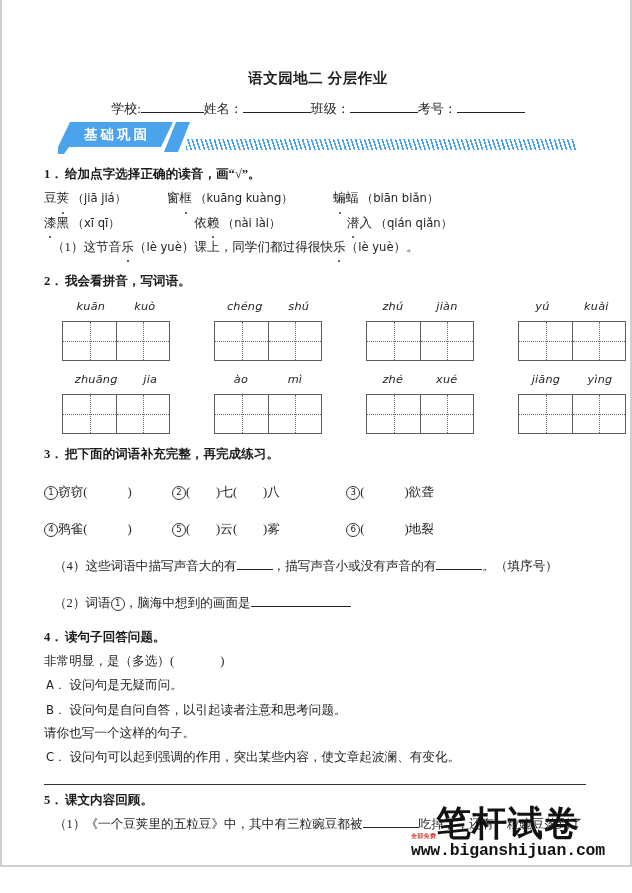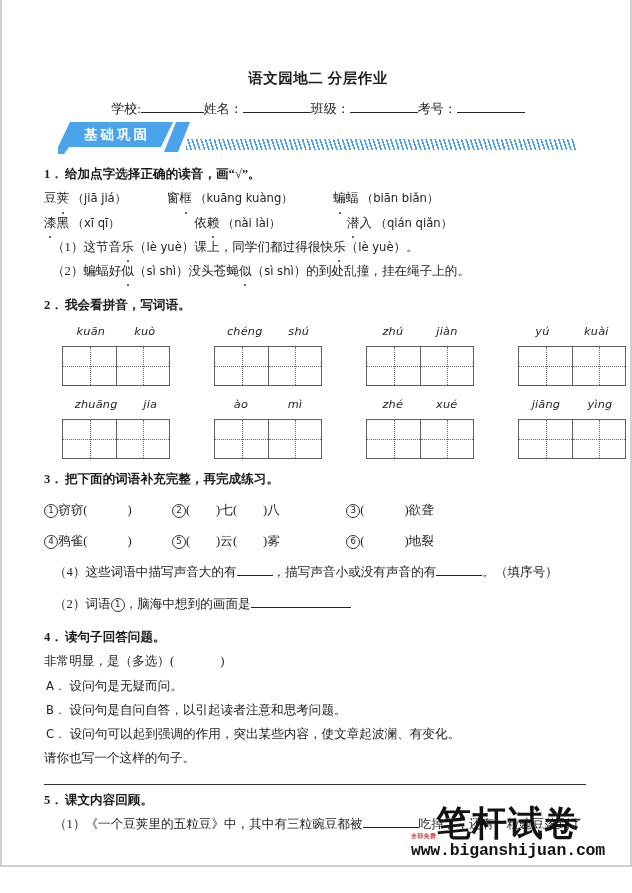--- a/index.html
+++ b/index.html
@@ -200,21 +200,21 @@
   }
   .cell::after {
     content: "";
     position: absolute;
     top: 50%; left: 0; right: 0;
     height: 0;
     border-top: 1.3px dotted #6a6a6a;
   }
 
   
-  .q3-row { margin-top: 8px; white-space: nowrap; }
+  .q3-row { margin-top: 14px; white-space: nowrap; }
   .circ {
     display: inline-block;
     width: 12px; height: 12px;
     line-height: 11px;
     border: 1px solid #333;
     border-radius: 50%;
     text-align: center;
     font-size: 8.6px;
     font-family: "DejaVu Sans", sans-serif;
     vertical-align: 1px;
@@ -322,21 +322,20 @@
 
       <div class="row q1-row">
         <span class="item"><span class="dotted">漆</span>黑 <span class="py">（xī  qī）</span></span>
         <span class="gap-lg"></span><span class="gap-lg"></span>
         <span class="item">依<span class="dotted">赖</span> <span class="py">（nài  lài）</span></span>
         <span class="gap-lg"></span><span class="paren-gap-sm"></span>
         <span class="item"><span class="dotted">潜</span>入 <span class="py">（qián  qiǎn）</span></span>
       </div>
 
       <div class="row q1-sub">（1）这节音<span class="dotted">乐</span>（<span class="py">lè  yuè</span>）课上，同学们都过得很快<span class="dotted">乐</span>（<span class="py">lè  yuè</span>）。</div>
-      <div class="row q1-sub">（2）蝙蝠好<span class="dotted">似</span>（<span class="py">sì  shì</span>）没头苍蝇<span class="dotted">似</span>（<span class="py">sì  shì</span>）的到处乱撞，挂在绳子上的。</div>
     </div>
 
     <div class="q">
       <div class="q-head">
         <span class="num">2．</span><span>我会看拼音，写词语。</span>
       </div>
 
       <div class="grid-block">
         <div class="grid-line">
           <div class="grid-group" style="margin-left:18px;">
@@ -466,24 +465,24 @@
       <div class="row">
         <span>非常明显，是（多选）(</span><span class="blank-paren-sm"></span><span>)</span>
       </div>
 
       <div class="row opt">
         <span class="lbl">A．</span><span>设问句是无疑而问。</span>
       </div>
       <div class="row opt">
         <span class="lbl">B．</span><span>设问句是自问自答，以引起读者注意和思考问题。</span>
       </div>
+      <div class="row">请你也写一个这样的句子。</div>
       <div class="row opt">
         <span class="lbl">C．</span><span>设问句可以起到强调的作用，突出某些内容，使文章起波澜、有变化。</span>
       </div>
-      <div class="row">请你也写一个这样的句子。</div>
     </div>
 
     <hr class="hr">
 
     <div class="q" style="margin-top:2px;">
       <div class="q-head">
         <span class="num">5．</span><span>课文内容回顾。</span>
       </div>
       <div class="row indent">
         <span>（1）《一个豆荚里的五粒豆》中，其中有三粒豌豆都被</span><span class="ul-xl"></span><span>吃掉了，还有一粒豌豆落到了</span>

